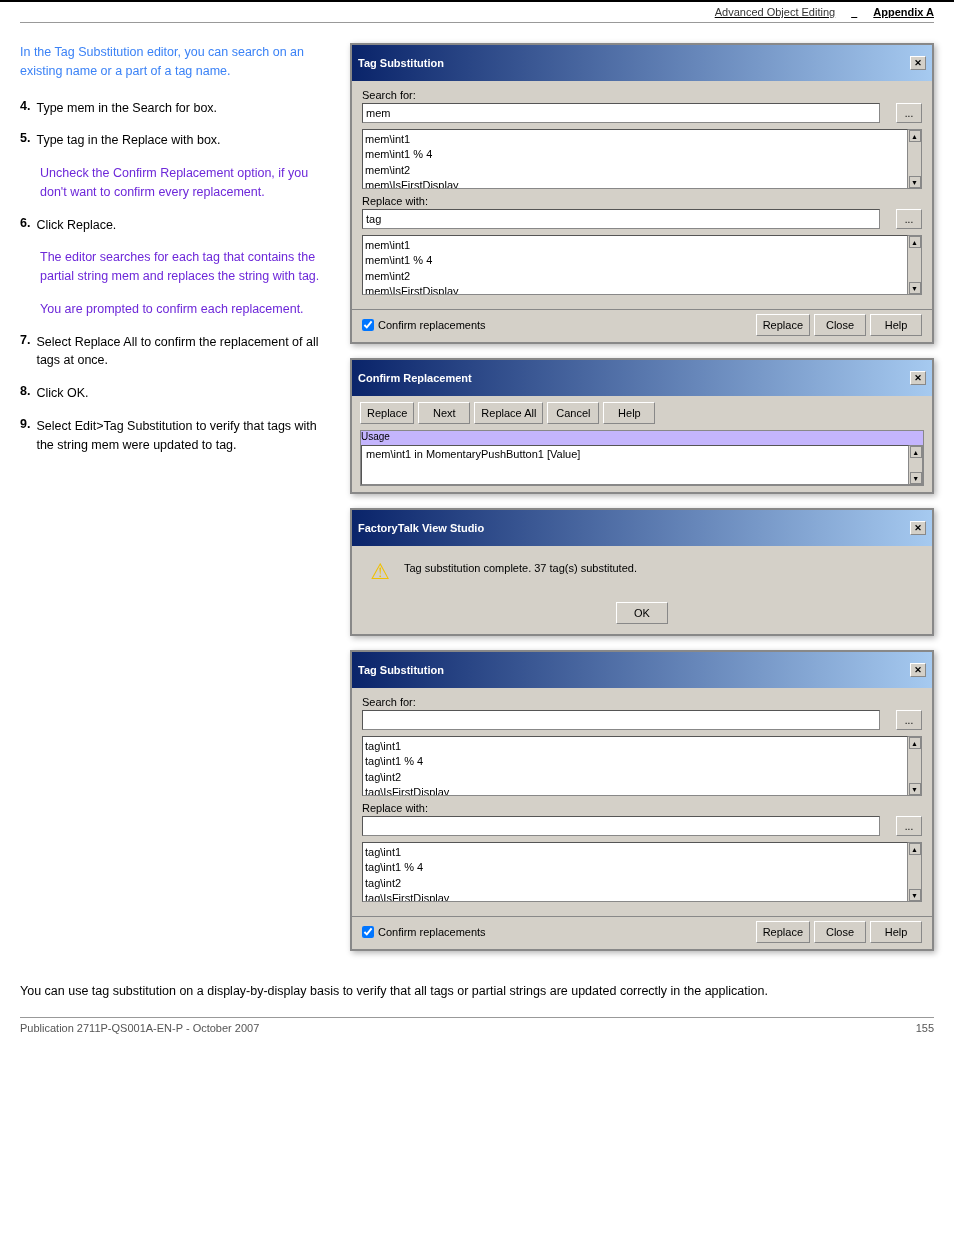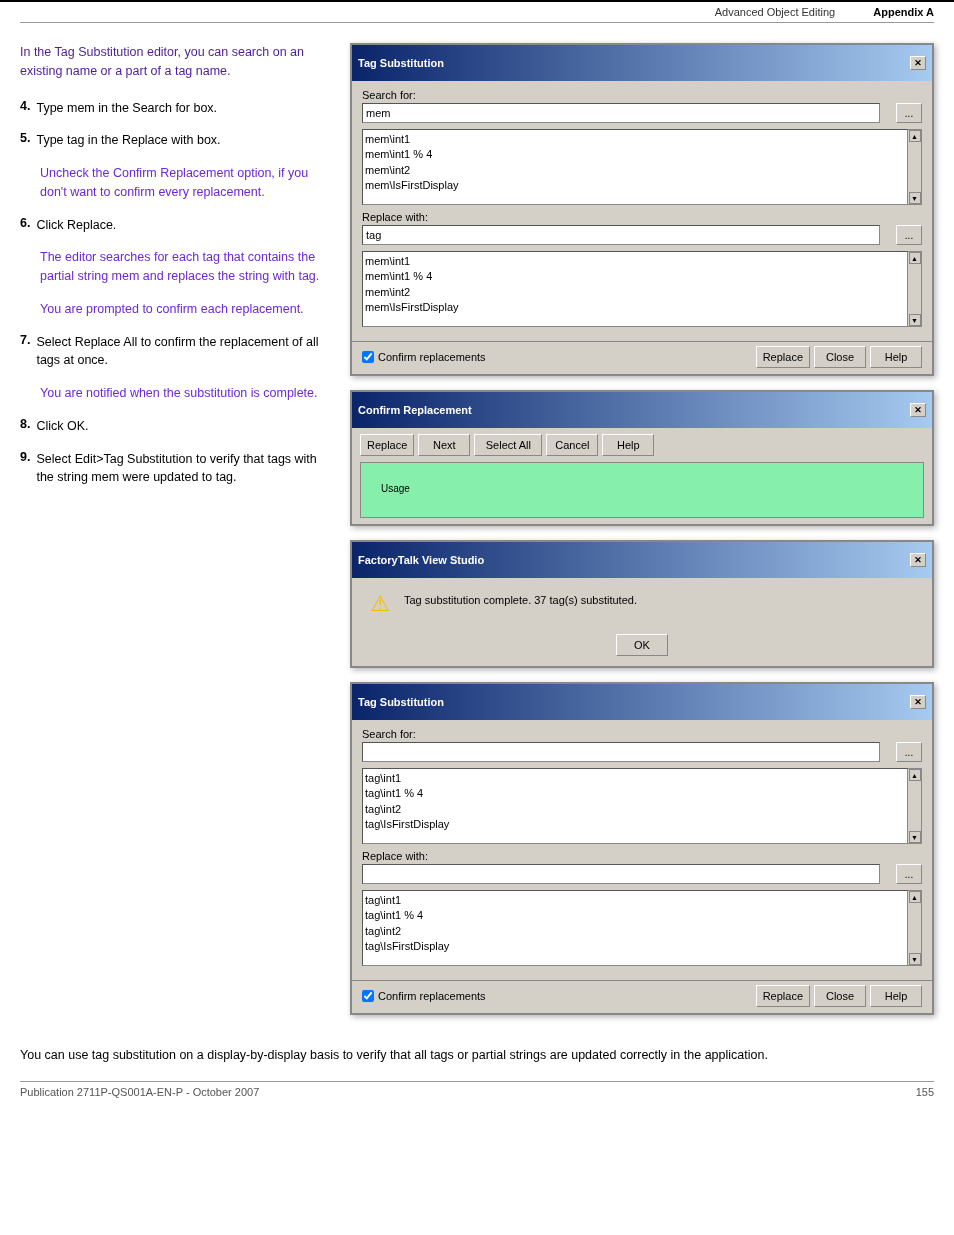--- a/index.html
+++ b/index.html
@@ -18,20 +18,21 @@
       border-top: 2px solid #000;
       display: flex;
       justify-content: flex-end;
       align-items: center;
       padding: 4px 20px;
       font-size: 11px;
     }
     .header-bar .header-right {
       display: flex;
       gap: 16px;
+      text-decoration: underline;
     }
     .header-bar .header-title {
       font-weight: normal;
       color: #333;
     }
     .header-bar .header-appendix {
       font-weight: bold;
     }
 
     
@@ -50,21 +51,21 @@
     
     .left-col {
       width: 310px;
       flex-shrink: 0;
     }
 
     .intro-text {
       font-size: 12.5px;
       line-height: 1.5;
       margin-bottom: 18px;
-      color: #4c1d95;
+      color: #3b82f6;
     }
 
     .step-item {
       margin-bottom: 14px;
       display: flex;
       gap: 6px;
     }
     .step-number {
       font-weight: bold;
       font-size: 12.5px;
@@ -174,21 +175,21 @@
       display: flex;
       align-items: center;
       justify-content: center;
     }
 
     .list-box {
       border: 1px solid #888;
       border-top-color: #555;
       border-left-color: #555;
       background: #fff;
-      height: 76px;
+      height: 60px;
       overflow-y: scroll;
       font-size: 11px;
       padding: 2px;
       margin-bottom: 6px;
       position: relative;
     }
     .list-box-item {
       line-height: 1.4;
       white-space: nowrap;
     }
@@ -239,22 +240,22 @@
       border: 2px solid #888;
       background: #d4d0c8;
       font-size: 11px;
       font-family: 'Tahoma', Arial, sans-serif;
       box-shadow: 2px 2px 6px rgba(0,0,0,0.3);
     }
 
     .usage-group {
       border: 1px solid #888;
       margin: 6px 8px;
-      padding: 20px;
-      background: #86efac;
+      padding: 0;
+      background: #c4b5fd;
     }
     .usage-group-label {
       font-size: 10px;
       margin-bottom: 3px;
     }
     .usage-text-area {
       border: 1px solid #888;
       border-top-color: #555;
       border-left-color: #555;
       background: #fff;
@@ -391,21 +392,20 @@
       <span class="step-number">6.</span>
       <span class="step-text">Click Replace.</span>
     </div>
     <p class="sub-text">The editor searches for each tag that contains the partial string mem and replaces the string with tag.</p>
     <p class="sub-text">You are prompted to confirm each replacement.</p>
 
     <div class="step-item">
       <span class="step-number">7.</span>
       <span class="step-text">Select Replace All to confirm the replacement of all tags at once.</span>
     </div>
-    <p class="sub-text">You are notified when the substitution is complete.</p>
 
     <div class="step-item">
       <span class="step-number">8.</span>
       <span class="step-text">Click OK.</span>
     </div>
 
     <div class="step-item">
       <span class="step-number">9.</span>
       <span class="step-text">Select Edit&gt;Tag Substitution to verify that tags with the string mem were updated to tag.</span>
     </div>
@@ -478,26 +478,36 @@
     <div class="confirm-dialog">
       <div class="dialog-titlebar">
         <span class="dialog-titlebar-title">Confirm Replacement</span>
         <div class="dialog-titlebar-controls">
           <div class="win-btn">✕</div>
         </div>
       </div>
       <div style="padding: 6px 8px 0 8px; display: flex; gap: 4px;">
         <button class="win-action-btn">Replace</button>
         <button class="win-action-btn">Next</button>
-        <button class="win-action-btn" style="min-width:68px;">Select All</button>
+        <button class="win-action-btn" style="min-width:68px;">Replace All</button>
         <button class="win-action-btn">Cancel</button>
         <button class="win-action-btn">Help</button>
       </div>
       <div class="usage-group">
         <div class="usage-group-label">Usage</div>
+        <div style="display:flex;">
+          <div class="usage-text-area">
+            <span>mem\int1 in MomentaryPushButton1 [Value]</span>
+          </div>
+          <div class="list-scrollbar" style="width:14px;">
+            <div class="scroll-arrow">▲</div>
+            <div class="scroll-thumb"></div>
+            <div class="scroll-arrow">▼</div>
+          </div>
+        </div>
       </div>
     </div>
 
     <div class="factory-dialog">
       <div class="dialog-titlebar">
         <span class="dialog-titlebar-title">FactoryTalk View Studio</span>
         <div class="dialog-titlebar-controls">
           <div class="win-btn">✕</div>
         </div>
       </div>

